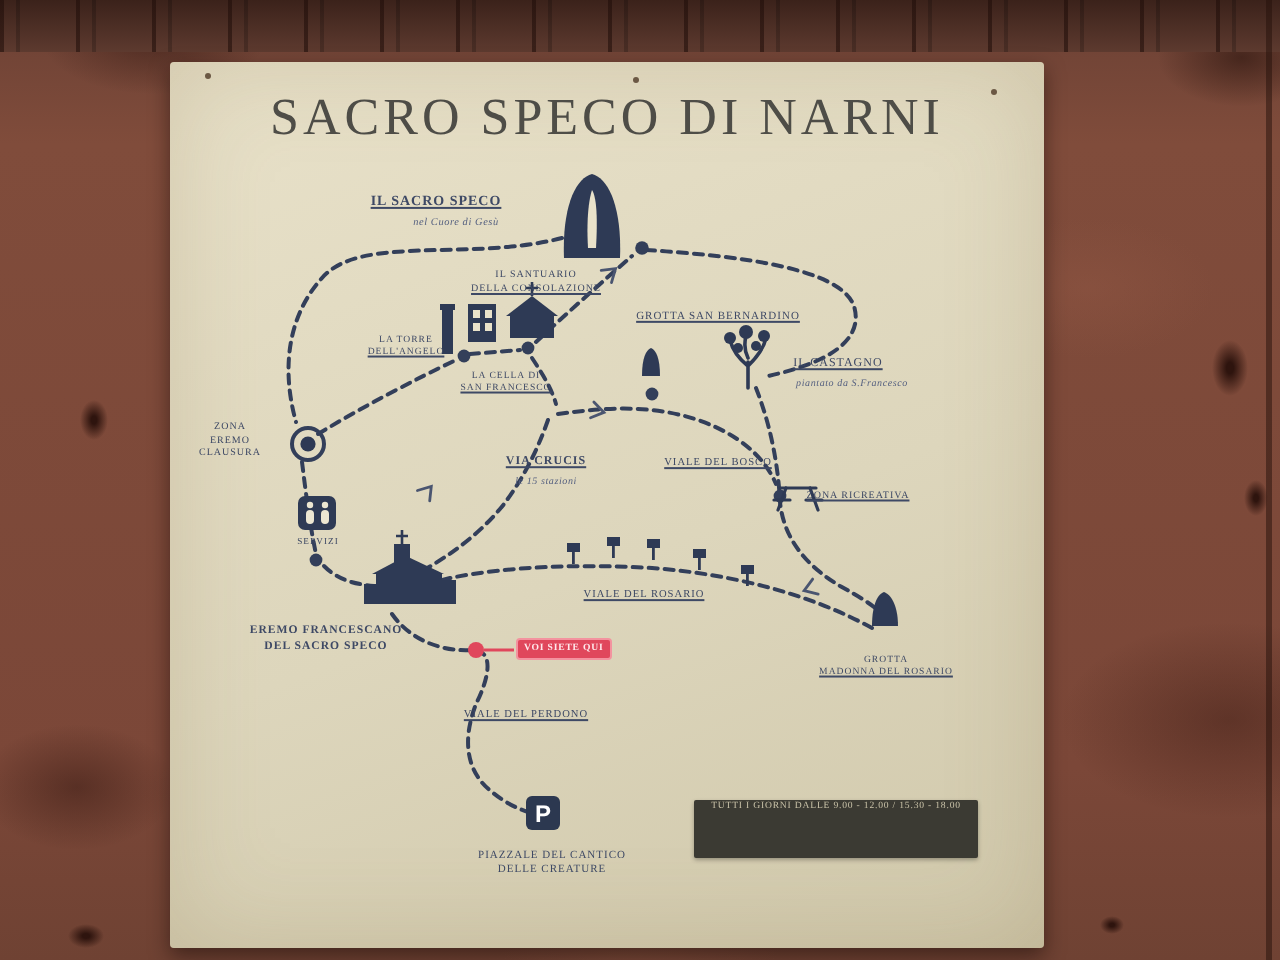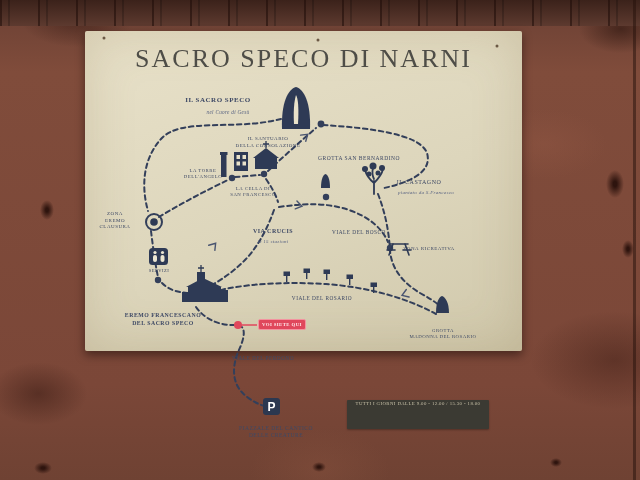--- a/index.html
+++ b/index.html
@@ -13,30 +13,30 @@
       radial-gradient(100px 60px at 50% 98%, rgba(145,88,66,.3), transparent 70%),
       radial-gradient(60px 35px at 97% 6%, rgba(40,18,12,.6), transparent 70%),
       radial-gradient(80px 40px at 12% 4%, rgba(45,20,14,.5), transparent 70%),
       linear-gradient(180deg,#6a4034,#804c3b 15%,#7b4738 80%,#6f4233);}
   .plank-band{position:absolute;left:0;top:0;width:640px;height:26px;
     background:#5d3a2f;
     background-image:repeating-linear-gradient(90deg, rgba(30,12,8,.55) 0 2px, transparent 2px 8px, rgba(0,0,0,.2) 8px 10px, transparent 10px 38px),
       linear-gradient(180deg, rgba(25,10,6,.5), rgba(25,10,6,0));}
   .groove{position:absolute;background:rgba(35,15,10,.5);}
   .knot{position:absolute;border-radius:50%;background:radial-gradient(closest-side,#2e140e 20%,rgba(46,20,14,0));}
-  .sign{position:absolute;left:85px;top:31px;width:437px;height:320px;border-radius:2px;
+  .sign{position:absolute;left:85px;top:31px;width:437px;height:443px;border-radius:2px;
     background:linear-gradient(160deg,#e8e1c9,#ddd6bc 55%,#d0c8ab);
     box-shadow:0 4px 10px rgba(20,8,5,.5), inset 0 0 50px rgba(130,110,70,.22);}
   .sign-title{position:absolute;top:13px;left:0;width:100%;text-align:center;
     font-size:26px;letter-spacing:2px;color:#4e4d47;white-space:nowrap;}
   .map-svg{position:absolute;left:0;top:0;width:437px;height:424px;}
   .lbl{position:absolute;transform:translate(-50%,-50%);text-align:center;
     color:#3e4965;text-transform:uppercase;letter-spacing:.5px;line-height:1.3;white-space:nowrap;}
   .lbl span{display:block;}
-  .ul{text-underline-offset:1px;text-decoration-thickness:.5px;}
+  .ul{text-decoration:underline;text-underline-offset:1px;text-decoration-thickness:.5px;}
   .sub{text-transform:none;font-style:italic;font-weight:normal;letter-spacing:.3px;color:#566180;}
   .b{font-weight:bold;}
   .yah{position:absolute;left:173px;top:288px;background:#e0475c;color:#ffe9ec;
     font-size:4.8px;font-weight:bold;letter-spacing:.4px;padding:2px 3px;border-radius:2px;
     border:.5px solid #f3939f;text-transform:uppercase;white-space:nowrap;}
   .parking{position:absolute;left:178px;top:367px;width:17px;height:17px;background:#2c3850;
     border-radius:3px;color:#fff;font-family:"Liberation Sans",sans-serif;font-weight:bold;
     font-size:12px;display:flex;align-items:center;justify-content:center;}
   .infobox{position:absolute;left:262px;top:369px;width:142px;height:29px;background:#3b3a33;
     border-radius:1px;text-align:center;box-shadow:0 1px 2px rgba(0,0,0,.3);}

